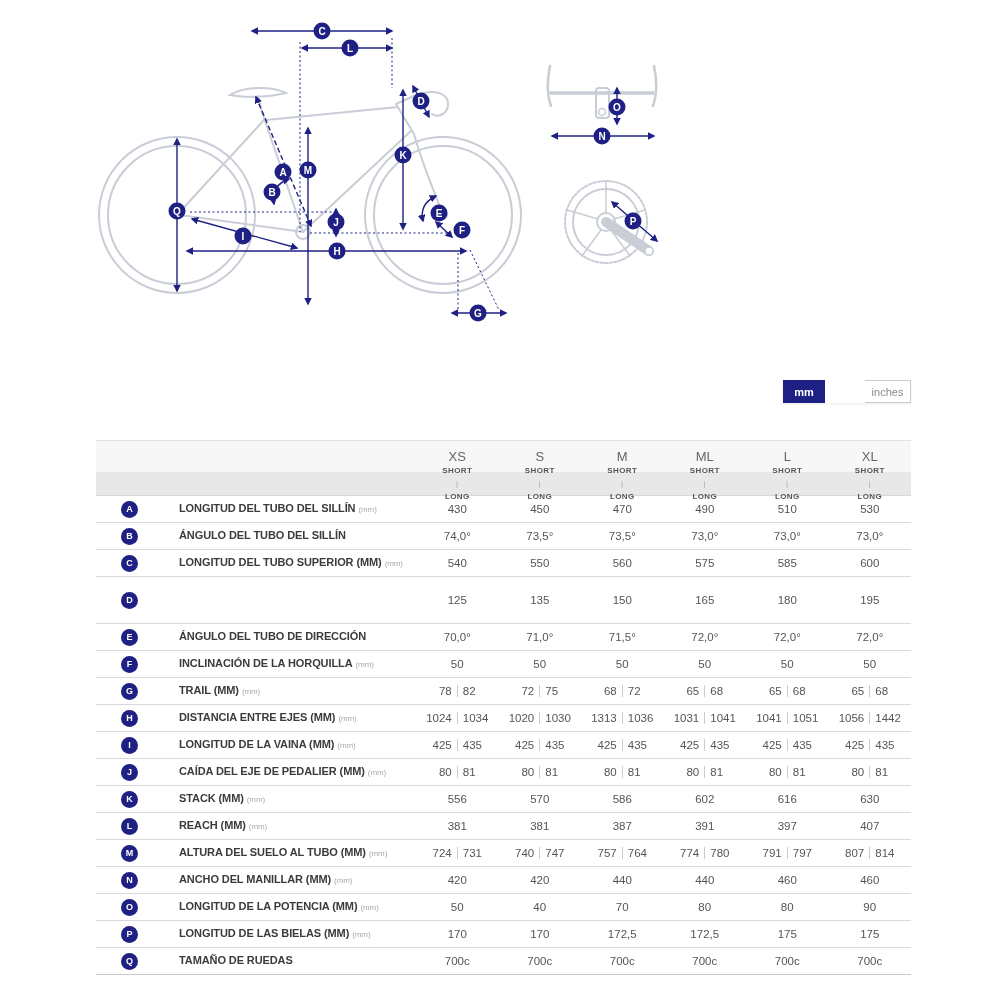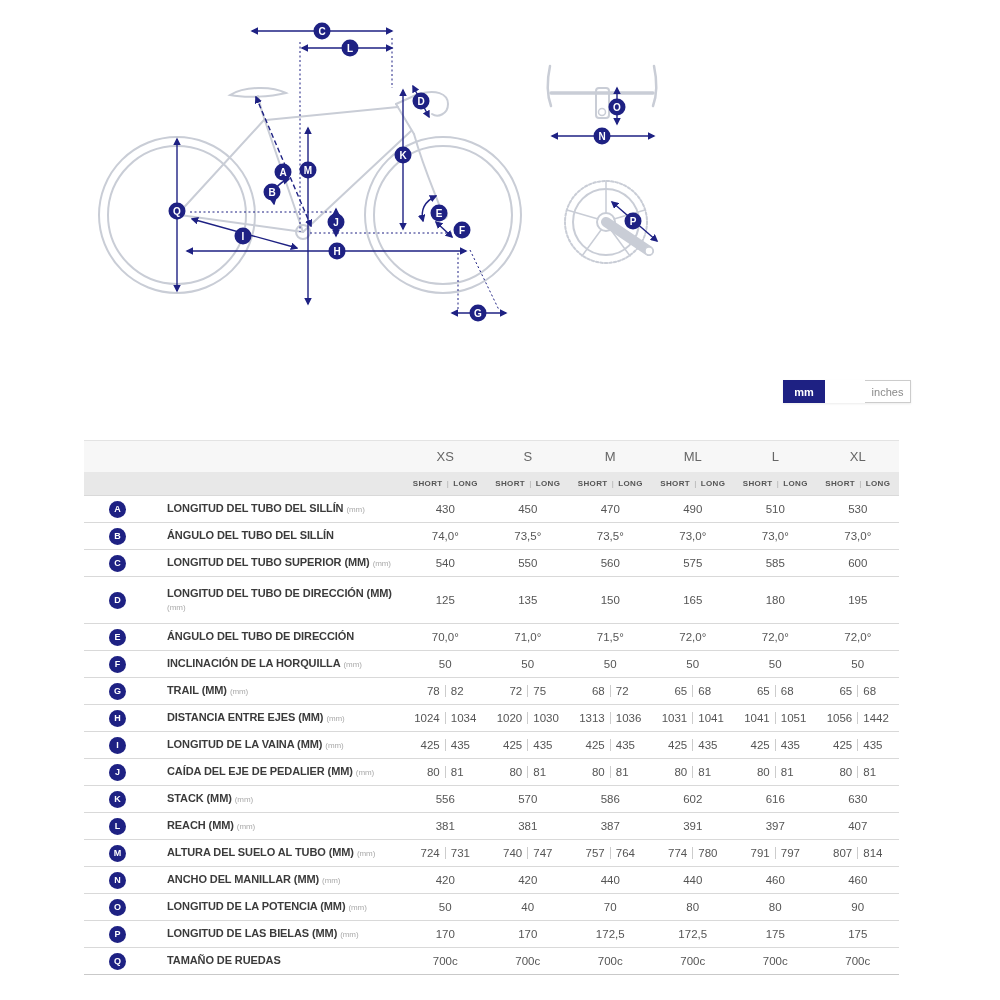--- a/index.html
+++ b/index.html
@@ -9,28 +9,28 @@
   .diagram{position:absolute;left:0;top:0;width:1000px;height:370px;}
 
   
   .unit-toggle{position:absolute;top:380px;right:89px;display:flex;box-shadow:0 1px 2px rgba(0,0,0,.08);gap:40px;}
   .unit-toggle .btn{height:23px;display:flex;align-items:center;justify-content:center;
     font-size:11px;box-sizing:border-box;cursor:pointer;}
   .btn-mm{width:42px;background:#1e2183;color:#fff;font-weight:bold;border:1px solid #1e2183;}
   .btn-inches{width:46px;background:#fff;color:#8a8a8a;border:1px solid #ccc;border-left:none;}
 
   
-  .geo-table{position:absolute;left:84px;top:440px;width:815px;font-size:11.5px;color:#555;}
+  .geo-table{position:absolute;left:96px;top:440px;width:815px;font-size:11.5px;color:#555;}
   .trow{display:flex;align-items:stretch;}
   .thead1{height:31px;background:#f7f7f7;border-top:1px solid #e3e3e3;}
   .thead1 .size-col{display:flex;align-items:center;justify-content:center;
     color:#666;font-size:13px;}
   .thead2{height:23px;background:#e8e8e8;}
   .thead2 .size-col{display:flex;align-items:center;justify-content:center;gap:4px;
-    color:#555;font-size:8px;font-weight:bold;letter-spacing:.4px;}
+    color:#555;font-size:8px;font-weight:bold;letter-spacing:.4px;flex-direction:column;}
   .thead2 .pipe{color:#aaa;font-weight:normal;}
   .col-label{width:320px;flex:none;display:flex;align-items:center;}
   .size-col{flex:1;display:flex;align-items:center;justify-content:center;}
   .drow{border-top:1px solid #d9d9d9;background:#fff;height:26px;}
   .drow.tall{height:46px;}
   .drow:last-child{border-bottom:1px solid #c9c9c9;}
   .badge{flex:none;width:17px;height:17px;margin-left:25px;margin-right:33px;
     border-radius:50%;background:#1e2183;color:#fff;font-size:9px;font-weight:bold;
     display:flex;align-items:center;justify-content:center;}
   .lbl-wrap{display:flex;flex-direction:column;justify-content:flex-start;line-height:1.25;margin-left:8px;}
@@ -276,24 +276,20 @@
         <div class="size-col">540</div>
         <div class="size-col">550</div>
         <div class="size-col">560</div>
         <div class="size-col">575</div>
         <div class="size-col">585</div>
         <div class="size-col">600</div>
       </div>
       <div class="trow drow tall">
         <div class="col-label">
           <div class="badge">D</div>
-          <div class="lbl-wrap">
-            <span class="lbl">LONGITUD DEL TUBO DE DIRECCIÓN (MM)</span>
-            <span class="unit block">(mm)</span>
-          </div>
         </div>
         <div class="size-col">125</div>
         <div class="size-col">135</div>
         <div class="size-col">150</div>
         <div class="size-col">165</div>
         <div class="size-col">180</div>
         <div class="size-col">195</div>
       </div>
       <div class="trow drow">
         <div class="col-label">

